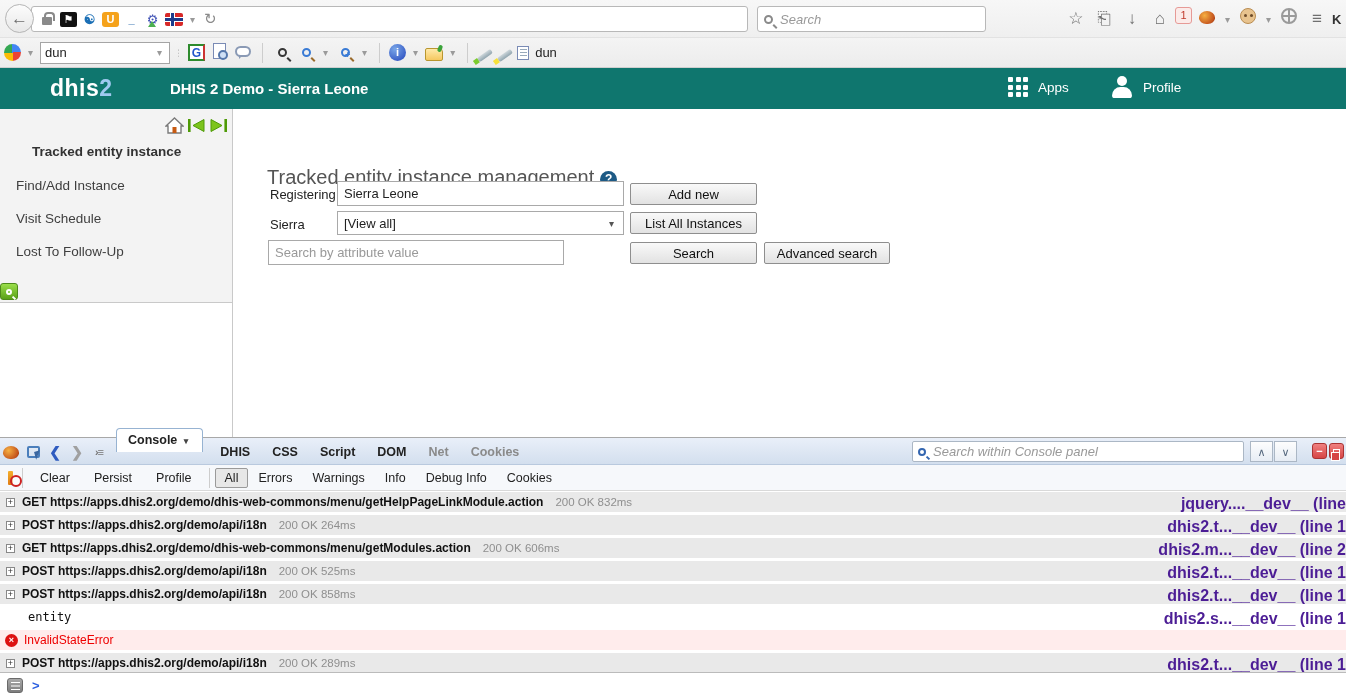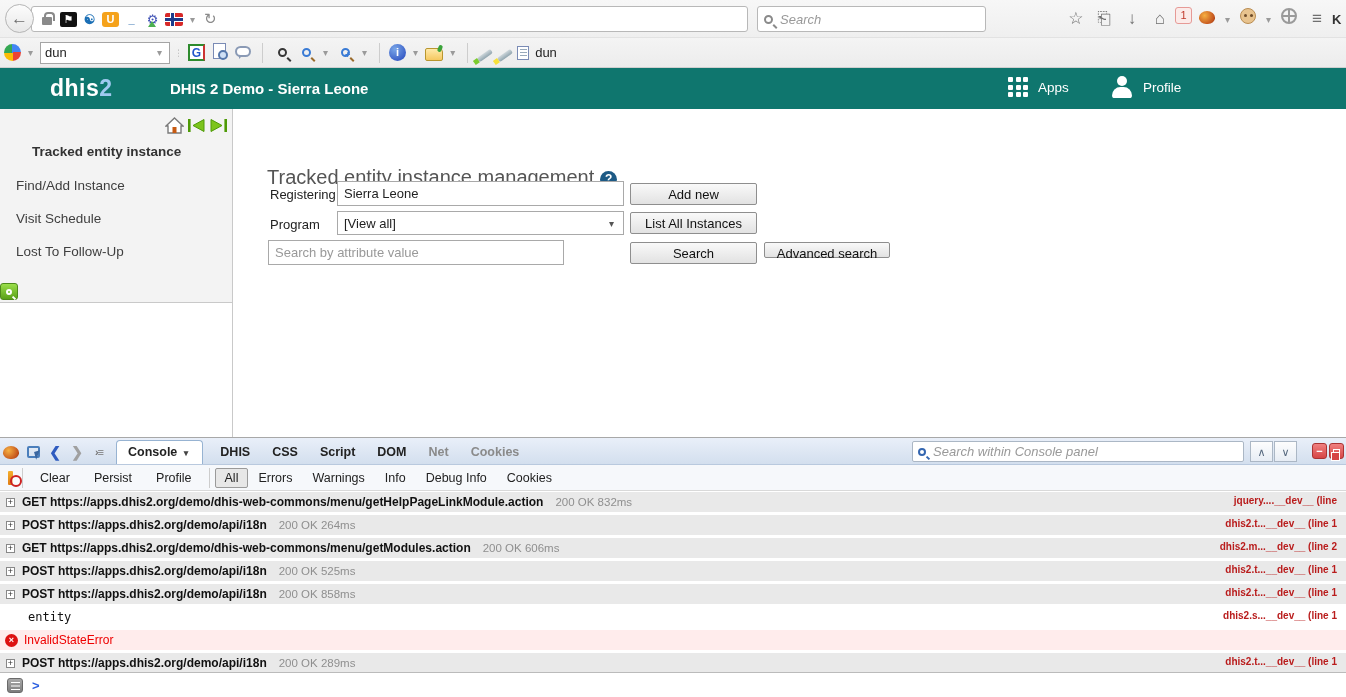--- a/index.html
+++ b/index.html
@@ -139,21 +139,21 @@
   #fb-tabbar { position:absolute; left:0; top:0; width:1346px; height:27px;
     background:linear-gradient(#e9eff9,#d3dfee); border-bottom:1px solid #b9c9de; display:flex; align-items:flex-end; }
   .fbico { height:22px; min-width:22px; display:flex; align-items:center; justify-content:center; margin-bottom:1px; }
   .insp { width:13px; height:12px; border:2px solid #4a7ebb; border-radius:2px; position:relative; }
   .insp:after { content:""; position:absolute; right:-3px; bottom:-3px; width:0; height:0;
     border-top:8px solid #3a66a0; border-right:6px solid transparent; transform:rotate(-15deg); }
   .fb-back { color:#2f5bbf; font-weight:bold; font-size:14px; }
   .fb-fwd { color:#a0a0a0; font-weight:bold; font-size:14px; }
   .fb-cli { color:#777; font-weight:bold; font-size:11px; letter-spacing:-1px; }
   .fbtab { font-size:12.5px; font-weight:bold; color:#222; padding:4px 11px 5px; }
-  .fbtab.active { background:#fff; border:1px solid #97b3d2; border-bottom:none; border-radius:4px 4px 0 0; margin:0 6px; }
+  .fbtab.active { background:#fff; border:1px solid #97b3d2; border-bottom:none; border-radius:4px 4px 0 0; margin:12px 6px; }
   .fbtab.active .caret { color:#444; font-size:9px; }
   .fbtab.dim { color:#8a8a8a; }
   #fb-search { position:absolute; left:912px; top:3px; width:332px; height:21px; background:#fff;
     border:1px solid #abb7c5; border-radius:2px; display:flex; align-items:center; padding:0 5px; }
   #fb-search .mag { border-color:#3466b0; width:8px; height:8px;} #fb-search .mag:after{ background:#3466b0; left:7px; top:6px; height:4px;}
   .fb-upd { position:absolute; top:3px; width:23px; height:21px; background:linear-gradient(#fdfdfd,#e7edf5);
     border:1px solid #abb7c5; text-align:center; line-height:20px; color:#55687e; font-size:11px; }
   .redbtn { position:absolute; top:5px; width:15px; height:16px; border:1px solid #a33;
     background:linear-gradient(#f08080,#d64545); border-radius:3px; color:#fff; text-align:center;
     line-height:14px; font-size:11px; font-weight:bold; }
@@ -171,21 +171,21 @@
 
   #fb-log { position:absolute; left:0; top:54px; width:1346px; height:181px; background:#fff; overflow:hidden; }
   .logrow { position:relative; height:20px; margin-bottom:3px; background:#e9e9e9; font-size:12px;
     display:flex; align-items:center; white-space:nowrap; }
   .logrow.plain { background:#fff; }
   .logrow.err { background:#ffecec; }
   .expander { width:9px; height:9px; border:1px solid #888; background:#fff; color:#333; font-size:9px;
     line-height:7px; text-align:center; margin:0 7px 0 6px; flex:none; }
   .lr-url { font-weight:bold; color:#111; }
   .lr-status { color:#8f8f8f; margin-left:12px; font-size:11.5px;text-align:center; }
-  .lr-src { position:absolute; right:9px; top:3px; color:#b91c1c; font-weight:bold; font-size:10px; }
+  .lr-src { position:absolute; right:0; top:3px; color:#4c1d95; font-weight:bold; font-size:16px; }
   .lr-log { font-family:"DejaVu Sans Mono", monospace; font-size:12px; color:#111; margin-left:28px; }
   .erricon { width:13px; height:13px; border-radius:50%; background:#dd1111; color:#fff; font-size:9px;
     font-weight:bold; text-align:center; line-height:13px; margin:0 6px 0 5px; flex:none; }
   .errtext { color:#ee0000; font-size:12px; }
 
   #fb-cmdbar { position:absolute; left:0; bottom:0; width:1346px; height:25px; border-top:1px solid #bbb;
     background:#fff; display:flex; align-items:center; padding-left:7px; gap:9px; }
   .cliico { width:16px; height:15px; background:linear-gradient(#a9a9a9,#7d7d7d); border:1px solid #6a6a6a;
     border-radius:3px; position:relative; }
   .cliico:after { content:""; position:absolute; left:3px; top:3px; width:9px; height:1.5px; background:#fff;
@@ -307,30 +307,30 @@
       </div>
   </div>
 </div>
 
 <div id="main-title"><span>Tracked entity instance management</span><span id="help-ico">?</span></div>
 
 <div class="flabel" style="top:187px">Registering unit</div>
 <input class="ftext" style="left: 337px; top: 181px; width: 287px; height: 25px;" value="Sierra Leone">
 <div class="fbtn" style="left:630px; top:183px; width:127px; height:22px; line-height:21px;">Add new</div>
 
-<div class="flabel" style="top:217px">Program</div>
+<div class="flabel" style="top:217px">Sierra</div>
 <div class="ftext fselect" style="left:337px; top:211px; width:287px; height:24px;">
   <span>[View all]</span>
   <span class="caret">▾</span>
 </div>
 <div class="fbtn" style="left:630px; top:212px; width:127px; height:22px; line-height:21px;">List All Instances</div>
 
 <input class="ftext" style="left: 268px; top: 240px; width: 296px; height: 25px;" placeholder="Search by attribute value">
 <div class="fbtn" style="left:630px; top:242px; width:127px; height:22px; line-height:21px;">Search</div>
-<div class="fbtn" style="left:764px; top:242px; width:126px; height:16px; line-height:21px;">Advanced search</div>
+<div class="fbtn" style="left:764px; top:242px; width:126px; height:22px; line-height:21px;">Advanced search</div>
 
 <div id="firebug">
   <div id="fb-tabbar">
     <span class="fbico">
         <span class="bugdot"></span>
       </span>
     <span class="fbico">
         <span class="insp"></span>
       </span>
     <span class="fbico fb-back">❮</span>

